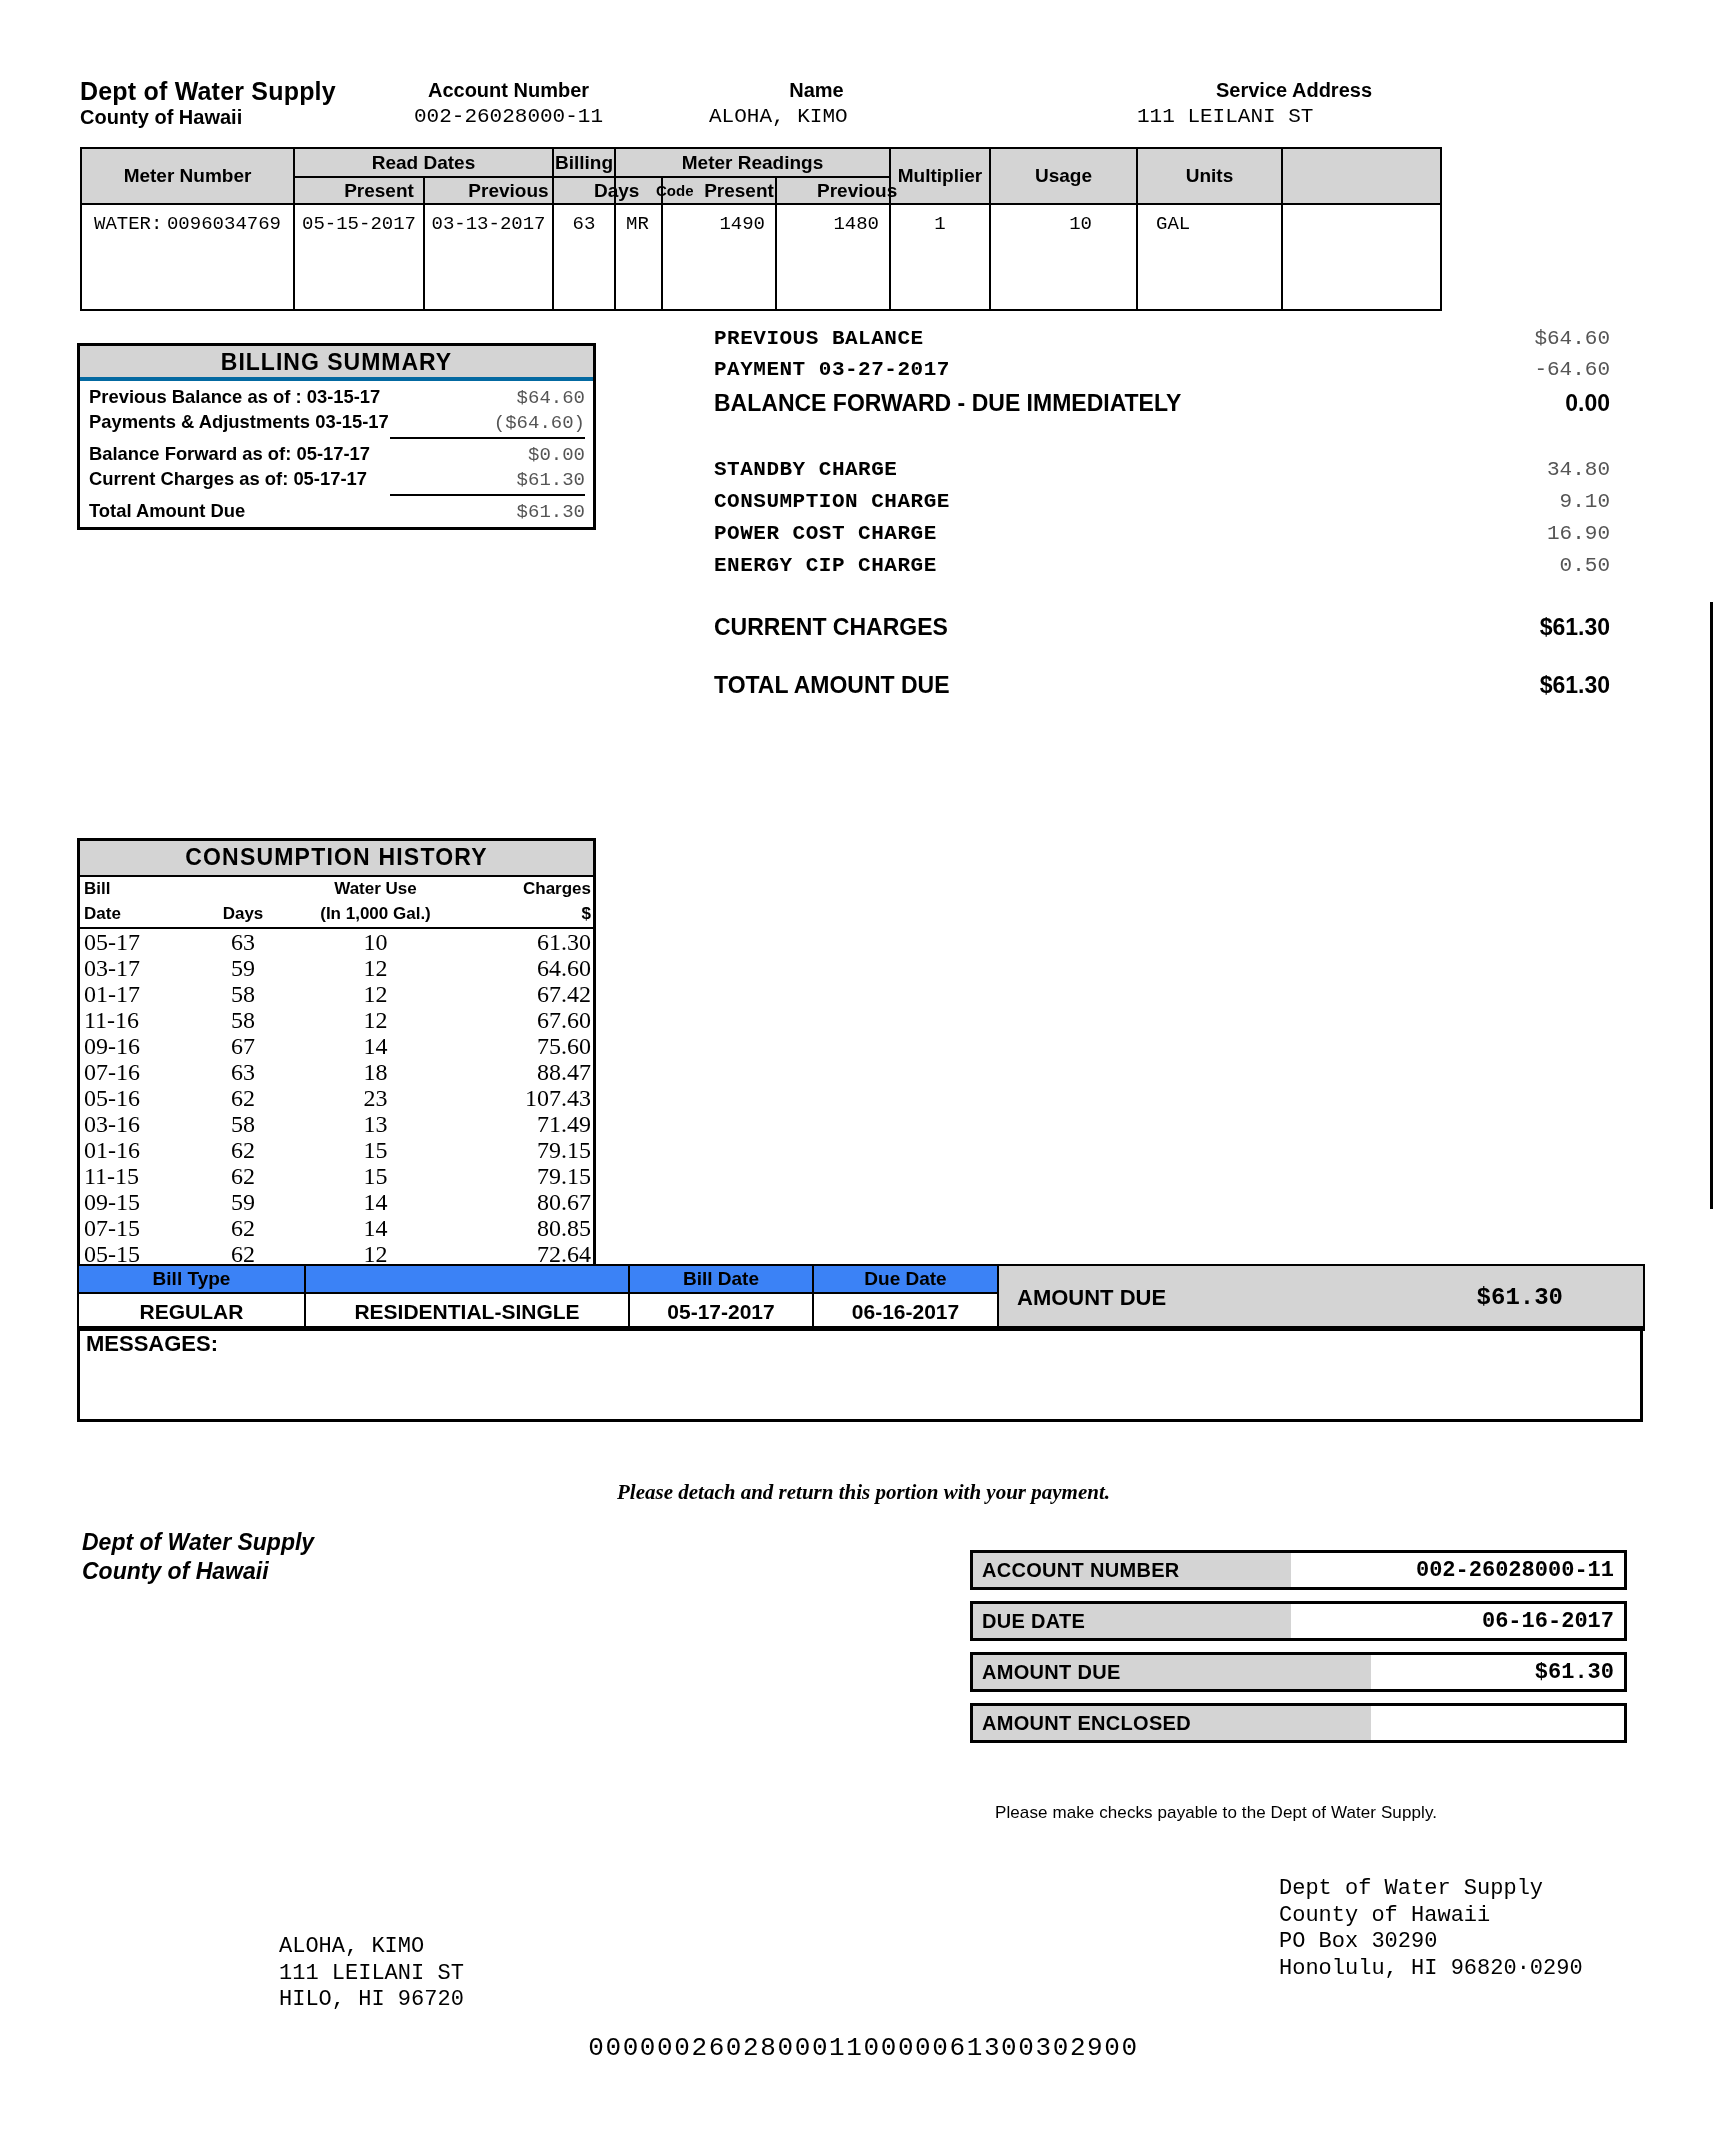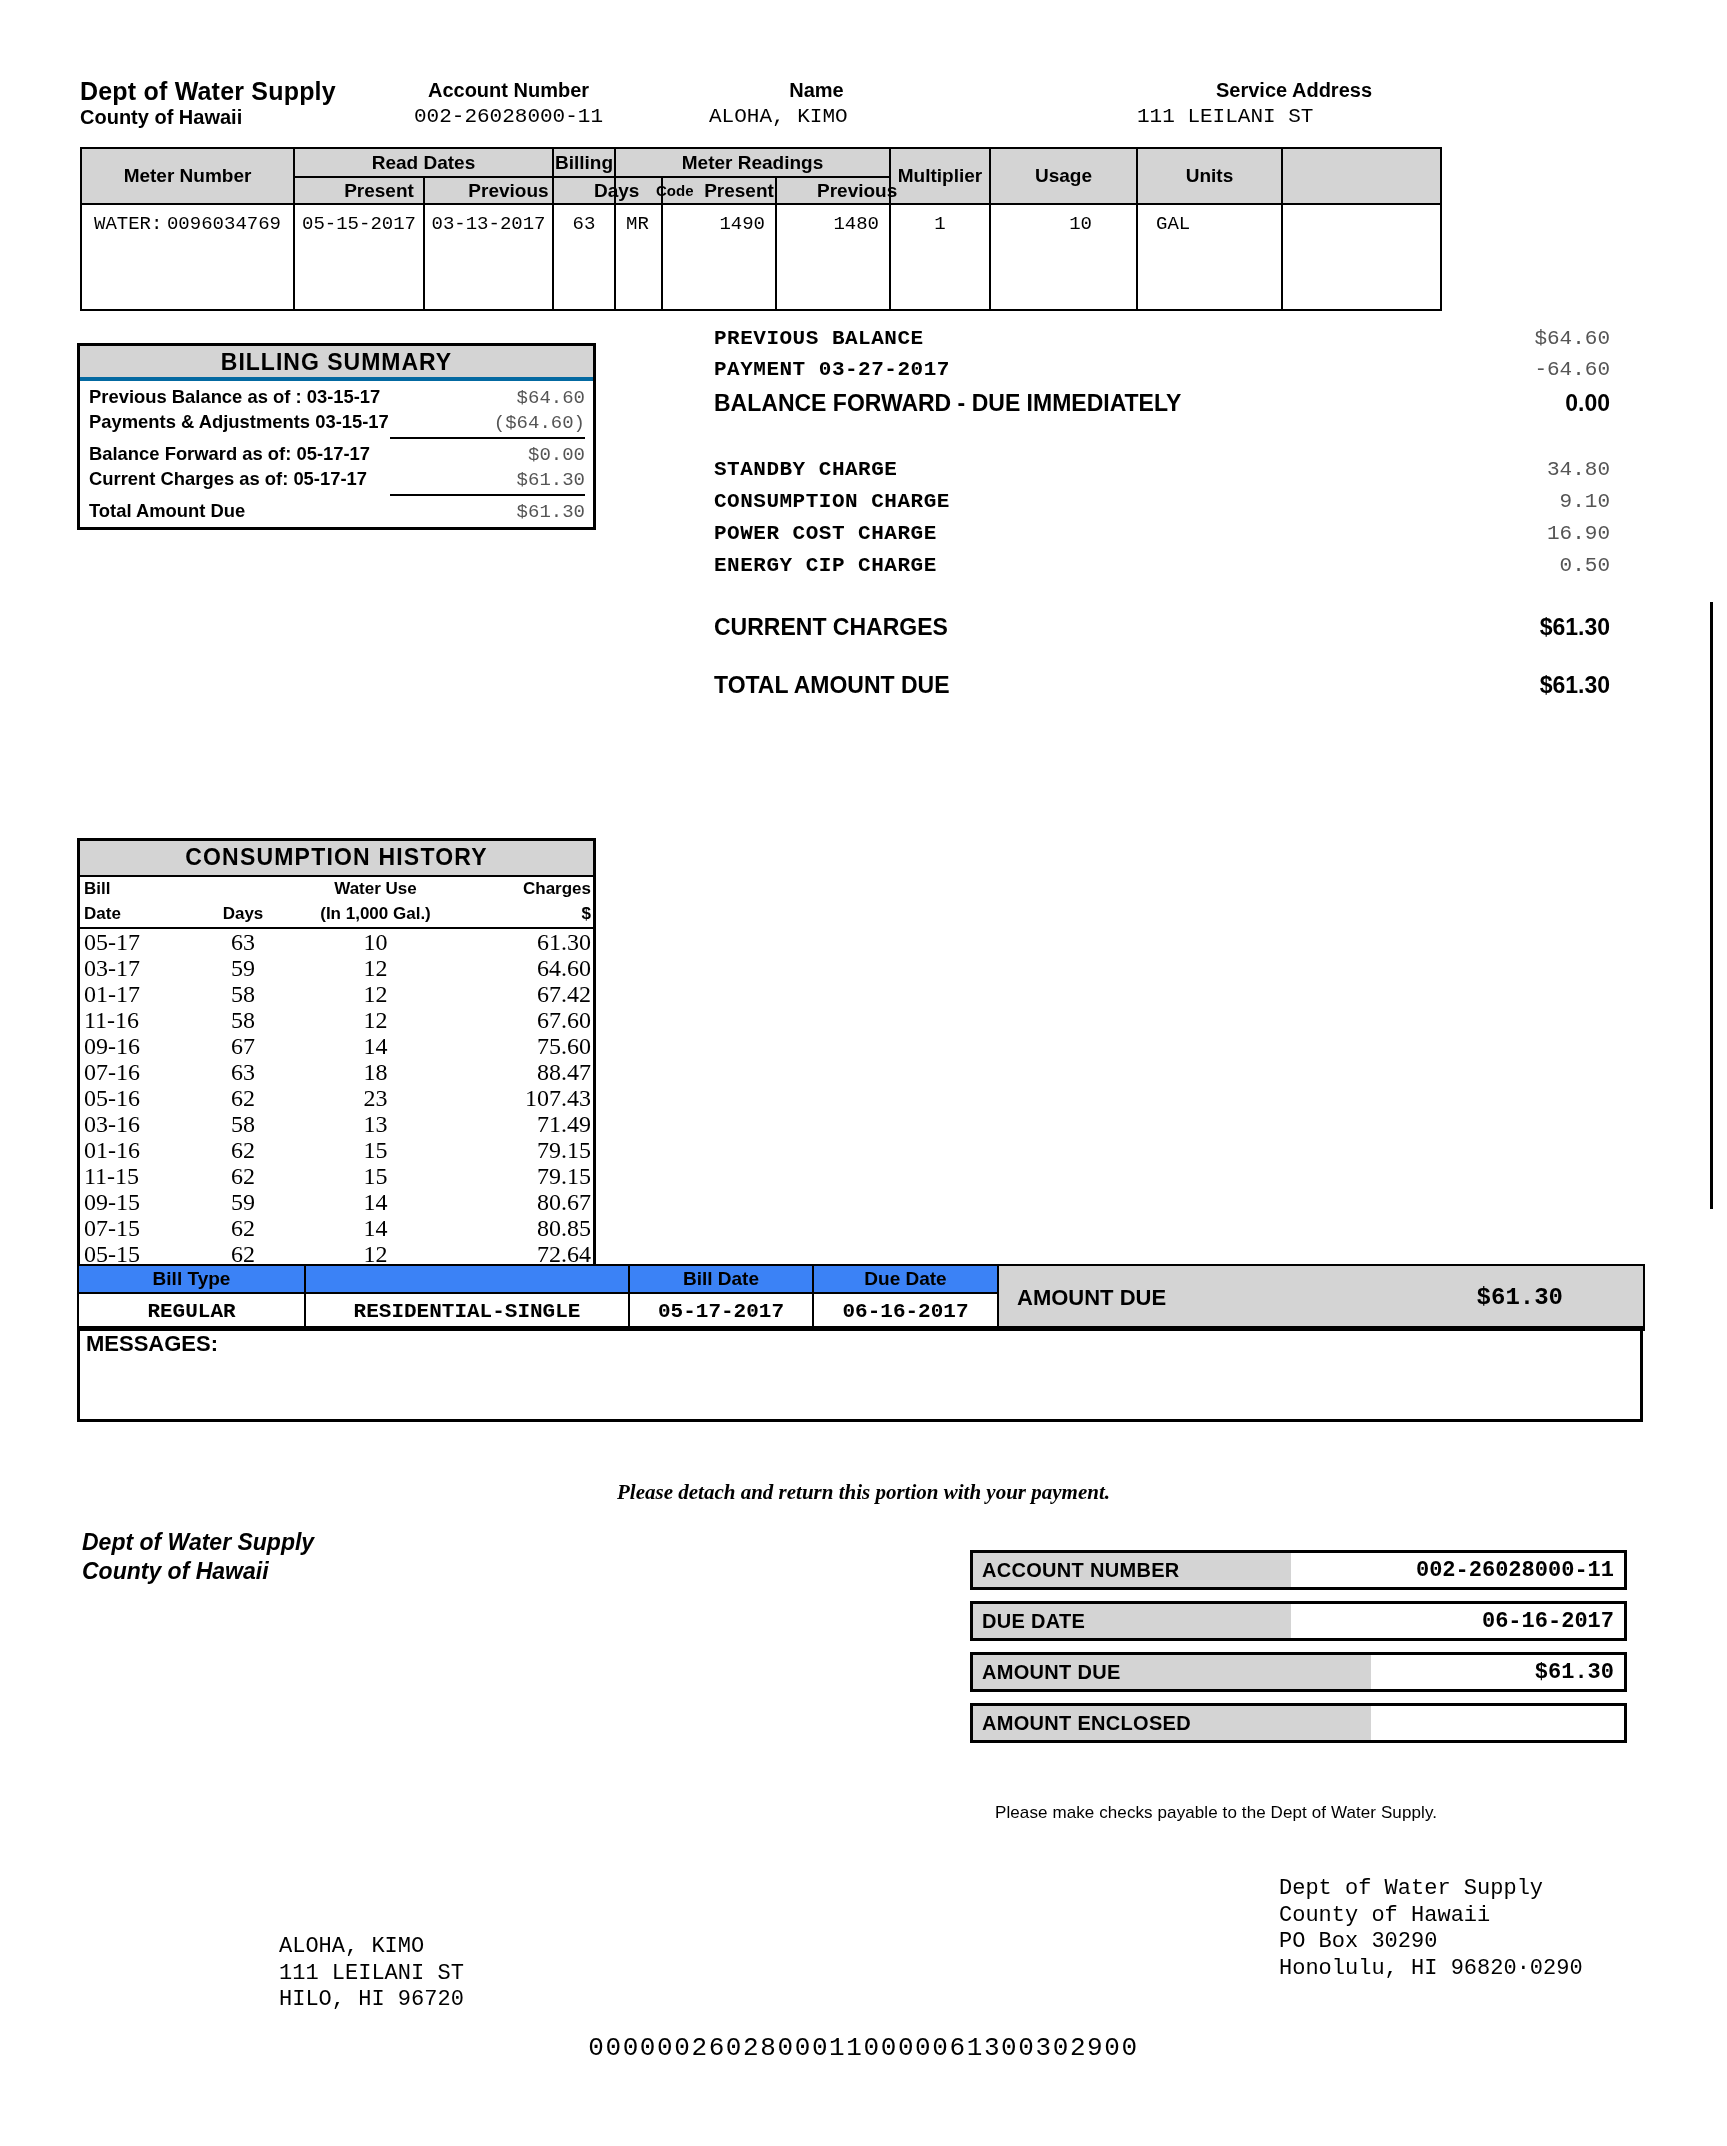--- a/index.html
+++ b/index.html
@@ -165,21 +165,21 @@
     left: 77px; top: 1264px; width: 1566px;
     border-collapse: collapse; table-layout: fixed;
   }
   #billtype-bar td, #billtype-bar th { border: 2px solid #000; padding: 0; }
   #billtype-bar th {
     background: #3b82f6; font-size: 19px; font-weight: bold;
     text-align: center; height: 26px;
   }
   #billtype-bar td.val {
     height: 35px; text-align: center;
-    font-family: Liberation Mono, monospace;
+    font-family: Liberation Sans, sans-serif;
     font-size: 21px; font-weight: bold;
   }
   #billtype-bar td.amt-due-cell {
     background: #d4d4d4; vertical-align: middle; padding: 0 18px;
   }
   .amt-due-inner {
     display: flex; justify-content: space-between; align-items: center;
   }
   .amt-due-inner .adl { font-size: 22px; font-weight: bold; }
   .amt-due-inner .adv {

